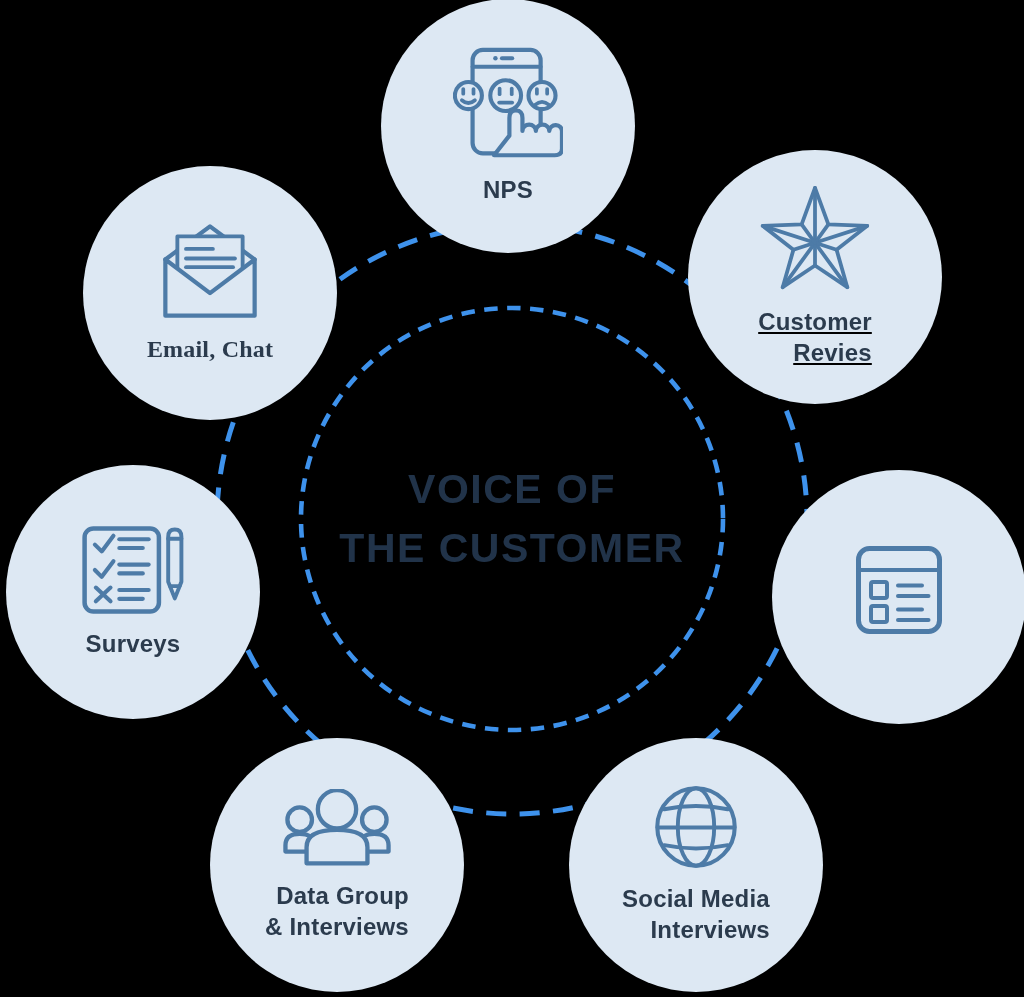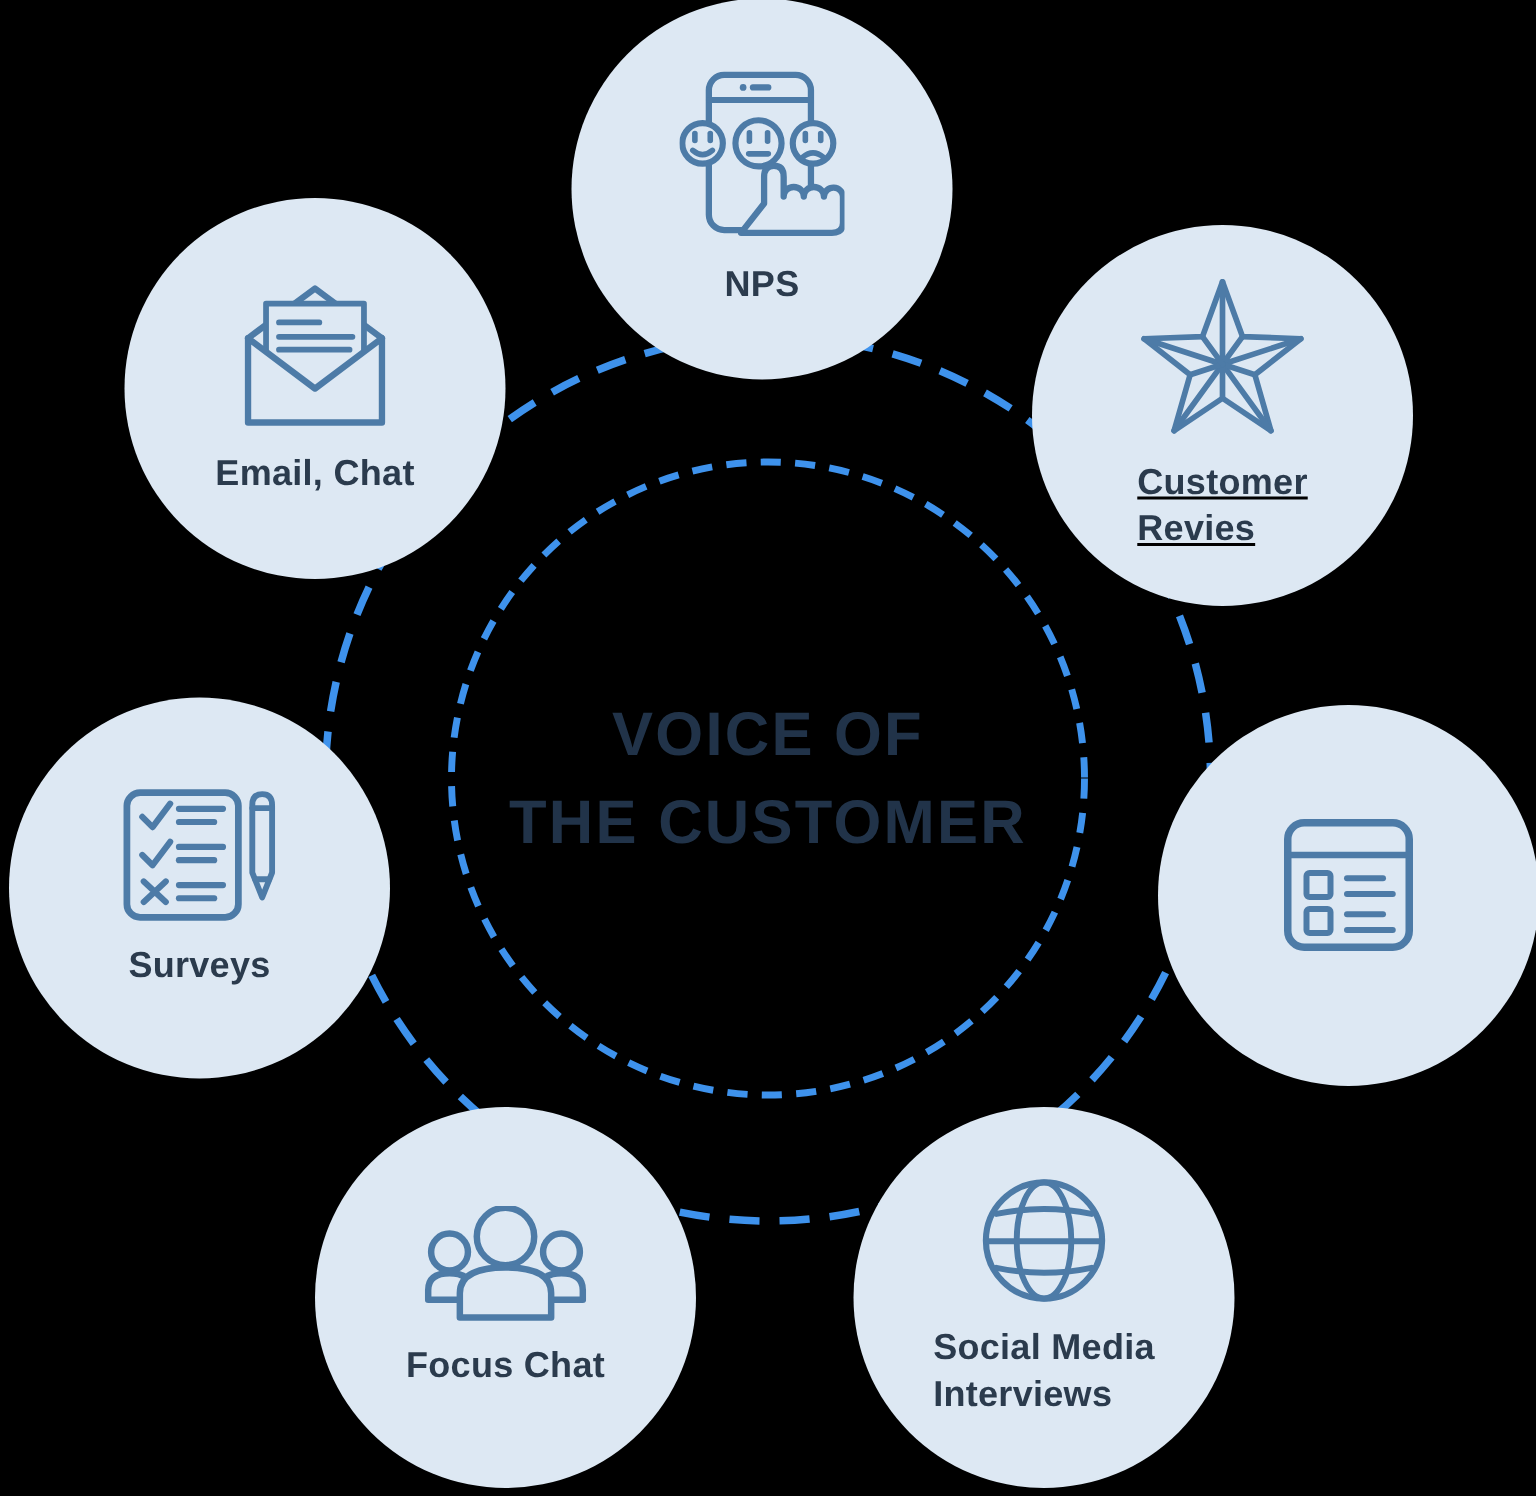--- a/index.html
+++ b/index.html
@@ -22,21 +22,21 @@
     text-align:center;color:var(--title);font-weight:700;
     font-size:41px;line-height:59px;letter-spacing:1.5px;
   }
   .node{
     position:absolute;z-index:3;width:254px;height:254px;border-radius:50%;
     background:var(--circle);display:flex;flex-direction:column;
     align-items:center;justify-content:center;
   }
   .node .icon{display:block;margin-bottom:14px;}
   .node .label{
-    text-align:left;color:var(--label);font-weight:700;
+    text-align:right;color:var(--label);font-weight:700;
     font-size:24px;line-height:31px;letter-spacing:0.2px;
   }
   .node .label span{display:block;}
   svg .st{stroke:var(--icon);fill:none;stroke-linecap:round;stroke-linejoin:round;}
   svg .fb{fill:var(--circle);}  
   svg .fi{fill:var(--icon);stroke:none;}
 </style>
 </head>
 <body>
 
@@ -130,21 +130,22 @@
   <div class="node" style="left:210px;top:738px;">
     <svg class="icon" width="108" height="77" viewBox="0 0 110 78">
       <circle class="st fb" cx="17" cy="31" r="12.5" stroke-width="4.4"></circle>
       <path class="st fb" stroke-width="4.4" d="M2.5,63.5 L2.5,57 Q2.5,45.5 17,45.5 Q31.5,45.5 31.5,57 L31.5,63.5 Z"></path>
       <circle class="st fb" cx="93" cy="31" r="12.5" stroke-width="4.4"></circle>
       <path class="st fb" stroke-width="4.4" d="M78.5,63.5 L78.5,57 Q78.5,45.5 93,45.5 Q107.5,45.5 107.5,57 L107.5,63.5 Z"></path>
       <circle class="st fb" cx="55" cy="20.5" r="19.5" stroke-width="4.4"></circle>
       <path class="st fb" stroke-width="4.4" d="M24,75.5 L24,59 Q24,41.5 55,41.5 Q86,41.5 86,59 L86,75.5 Z"></path>
     </svg>
     <div class="label">
-      <span>Focus Chat</span>
+      <span>Data Group</span>
+      <span>&amp; Interviews</span>
     </div>
   </div>
 
   <div class="node" style="left:6px;top:465px;">
     <svg class="icon" width="102" height="88" viewBox="0 0 104 90">
       <rect class="st" x="2.5" y="2.5" width="76" height="85" rx="9" stroke-width="4.6"></rect>
       <path class="st" d="M13,19 L20,26 L32,10" stroke-width="4.2"></path>
       <line class="st" x1="38" y1="13.5" x2="68" y2="13.5" stroke-width="4.2"></line>
       <line class="st" x1="38" y1="22.5" x2="62" y2="22.5" stroke-width="4.2"></line>
       <path class="st" d="M13,45 L20,52 L32,36" stroke-width="4.2"></path>
@@ -156,21 +157,21 @@
       <path class="st" stroke-width="4" d="M88,57 L88,11 Q88,3.5 94.75,3.5 Q101.5,3.5 101.5,11 L101.5,57 L94.75,74 Z"></path>
       <line class="st" x1="88" y1="13" x2="101.5" y2="13" stroke-width="4"></line>
       <line class="st" x1="90" y1="61.5" x2="99.5" y2="61.5" stroke-width="4"></line>
     </svg>
     <div class="label">
       <span>Surveys</span>
       <span></span>
     </div>
   </div>
 
-  <div class="node" style="left:83px;top:132px;">
+  <div class="node" style="left:83px;top:166px;font-family:Liberation Serif, serif;">
     <svg class="icon" width="96" height="98" viewBox="0 0 100 100">
       <path class="st" d="M3.5,38 L50,3.5 L96.5,38" stroke-width="4.4"></path>
       <rect class="st fb" x="16" y="14" width="68" height="64" stroke-width="4"></rect>
       <line class="st" x1="25" y1="27" x2="53" y2="27" stroke-width="4"></line>
       <line class="st" x1="25" y1="37" x2="76" y2="37" stroke-width="4"></line>
       <line class="st" x1="25" y1="46" x2="74" y2="46" stroke-width="4"></line>
       <path class="st fb" stroke-width="4.4" d="M3.5,38 L50,73 L96.5,38 L96.5,96.5 L3.5,96.5 Z"></path>
     </svg>
     <div class="label">
       <span>Email, Chat</span>

